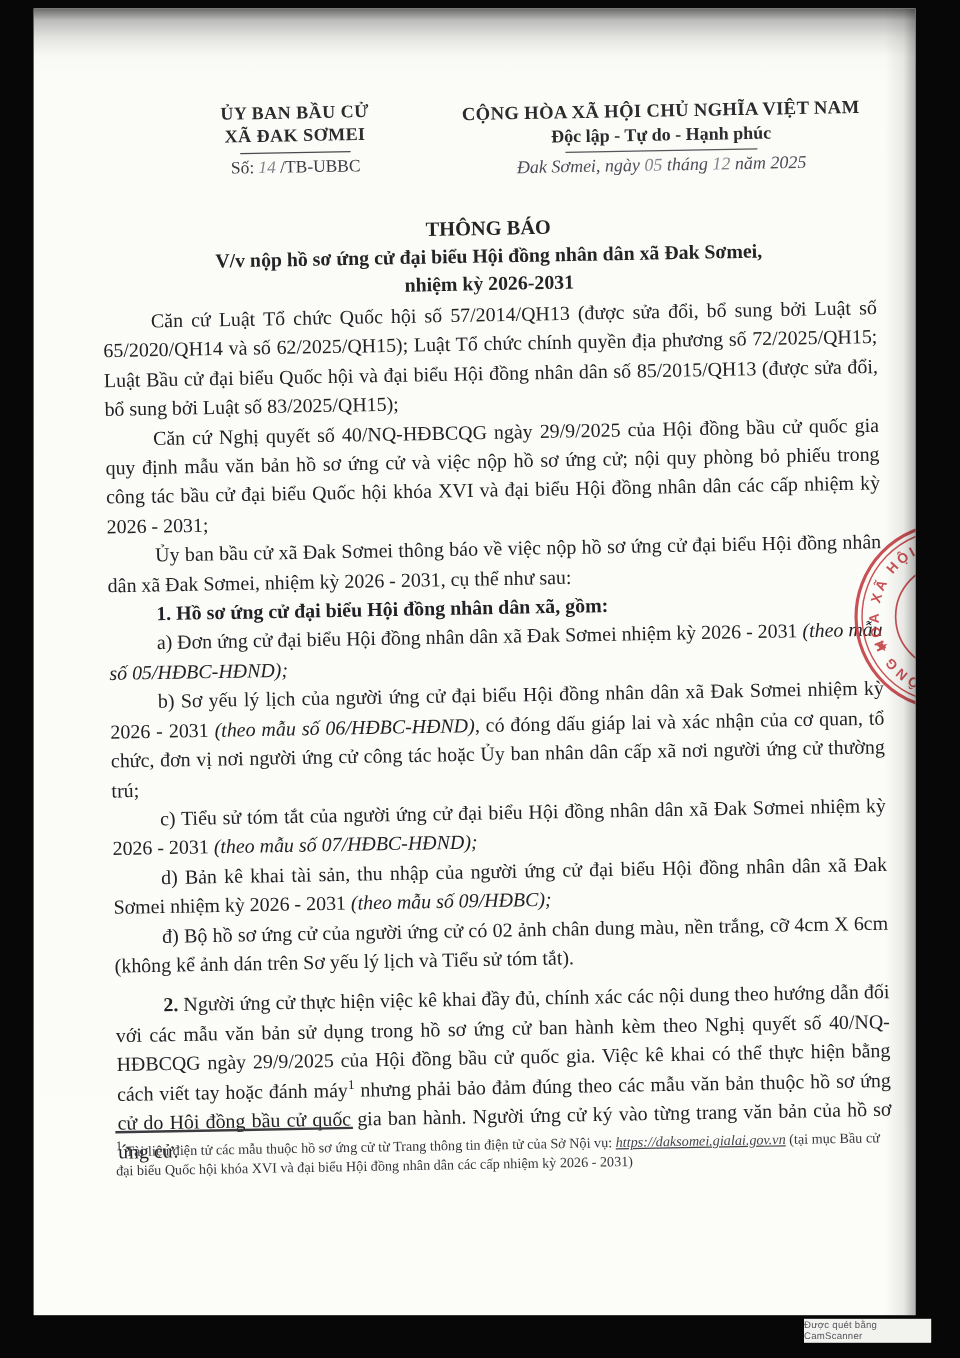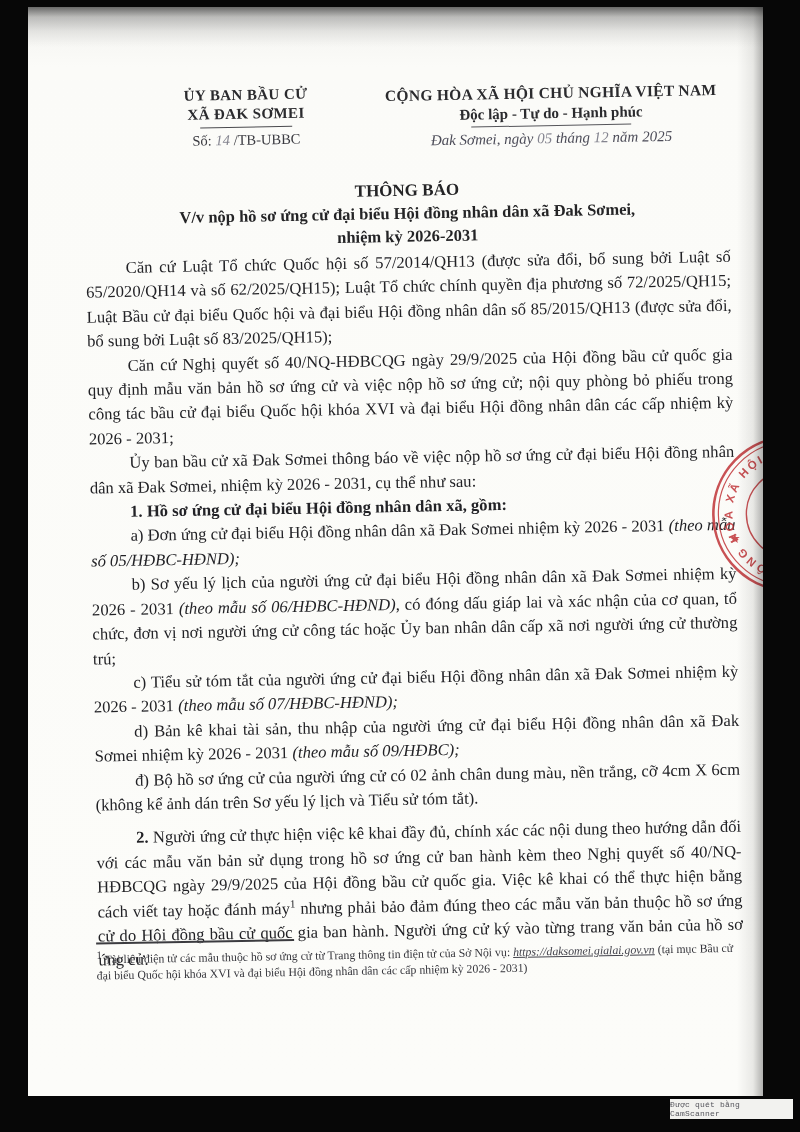--- a/index.html
+++ b/index.html
@@ -55,23 +55,23 @@
   sup{font-size:11px;line-height:0;}
   
   .footnote{position:absolute;left:60px;top:930px;width:650px;color:#35353b;}
   .footnote .fnrule{width:198px;height:2px;background:#3c3c40;margin-bottom:7px;}
   .footnote .fntext{font-size:11.8px;line-height:16px;text-align:left;}
   .fnlink{font-style:italic;text-decoration:underline;color:#43434c;}
   
   .stamp{position:absolute;left:677px;top:429px;width:170px;height:170px;opacity:.88;}
   
   .cswm{
-    position:absolute;left:670px;top:1099px;width:123px;height:20px;background:#f2f2ef;
+    position:absolute;left:670px;top:1099px;width:106px;height:20px;background:#f2f2ef;
     display:flex;align-items:center;justify-content:center;
-    font-family:Liberation Mono, monospace;
+    font-family:Liberation Sans, sans-serif;
     font-size:8px;color:#55555c;letter-spacing:.2px;
   }
 </style>
 </head>
 <body>
 
 <div class="page">
   <div class="content">
 
     <div class="hdr-left">

